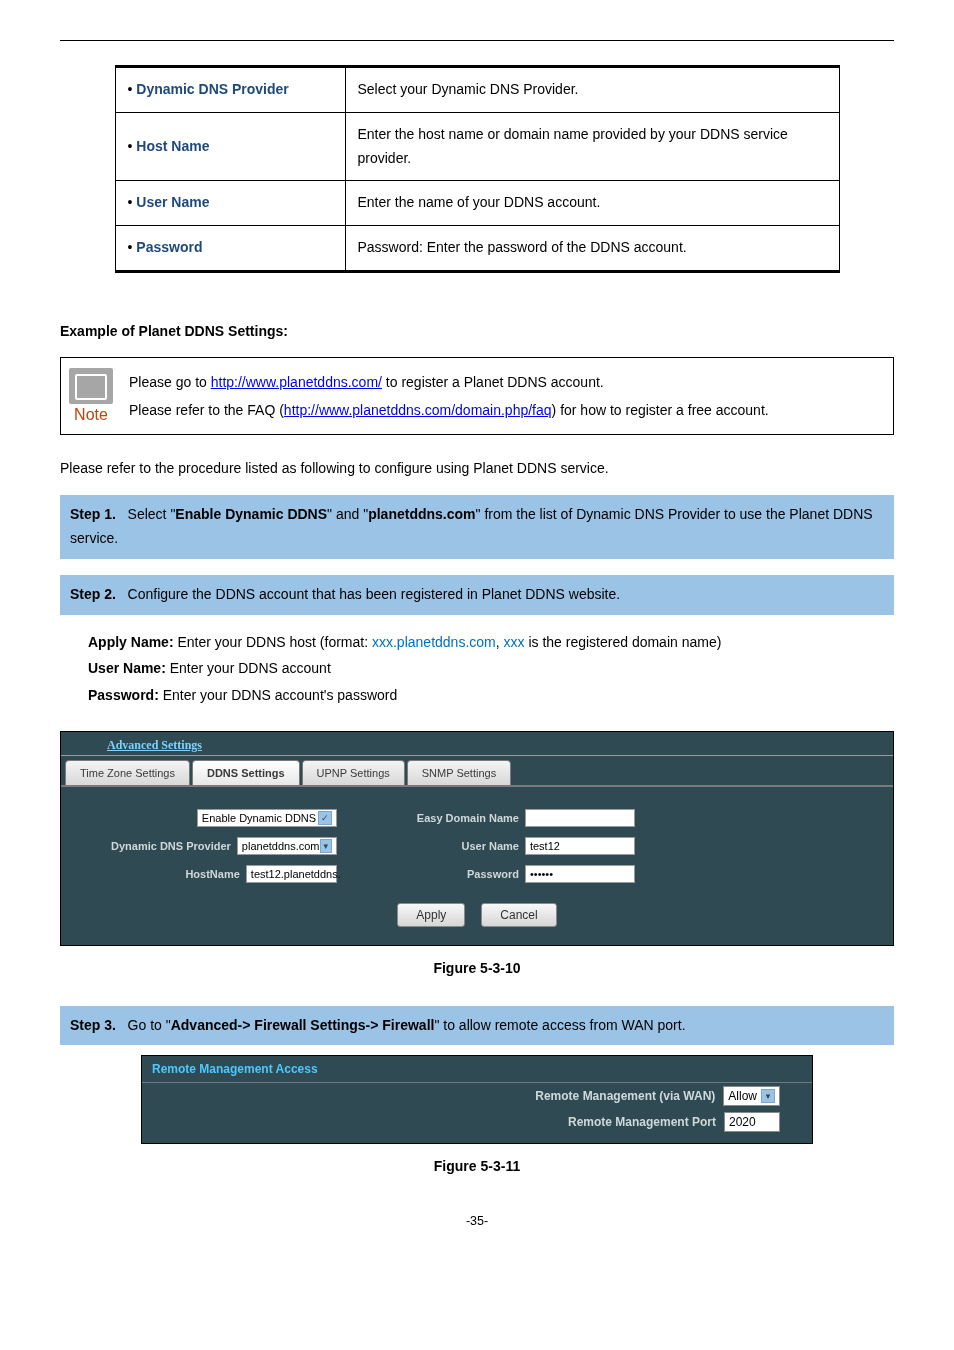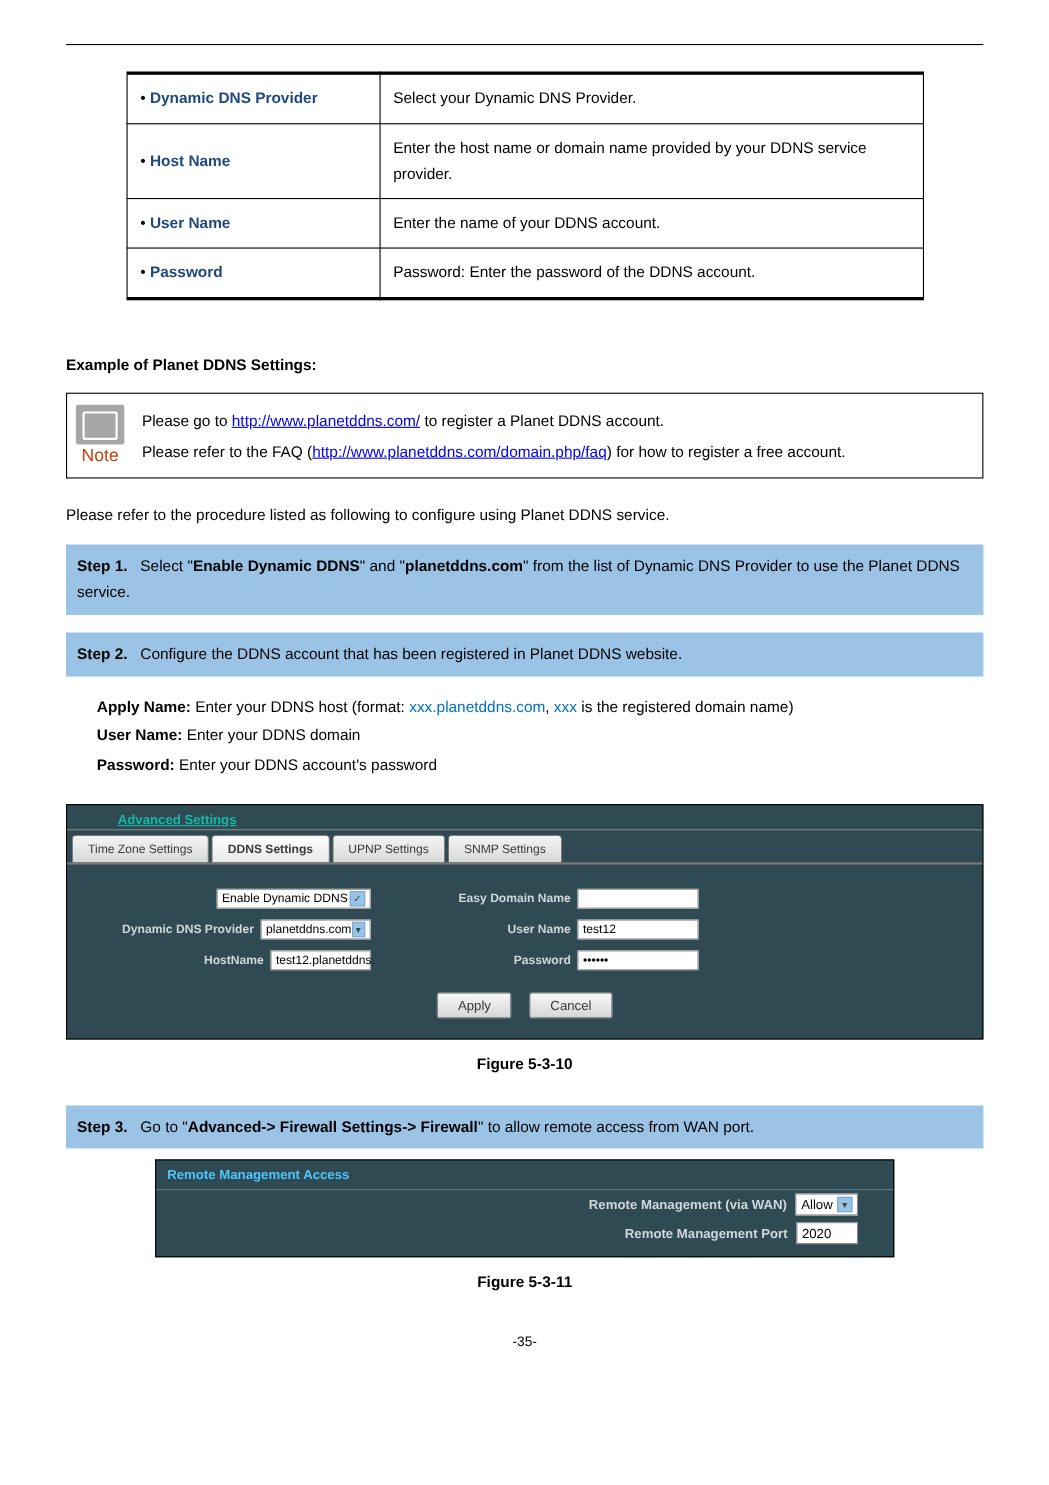--- a/index.html
+++ b/index.html
@@ -103,26 +103,27 @@
     font-size: 14px;
     margin: 14px 0 30px 0;
   }
   
   .ui-shot {
     border: 1px solid #000;
     background: #2f4a52;
     margin-top: 8px;
   }
   .ui-header {
-    color: #14b8a6;
+    color: #7dd3fc;
     font-weight: bold;
     font-size: 12px;
     padding: 6px 10px 2px 46px;
     border-bottom: 1px solid #9a9a9a;
     text-decoration: underline;
+    font-family: Liberation Serif, serif;
   }
   .ui-tabs {
     display: flex;
     padding: 4px 0 0 4px;
     background: #2f4a52;
   }
   .ui-tab {
     background: linear-gradient(#f4f4f4,#d8d8d8);
     color: #3a3a3a;
     font-size: 11px;
@@ -303,21 +304,21 @@
 <div class="step-bar">
   <span class="step-label">Step 2.</span>
   &nbsp;&nbsp;<span>Configure the DDNS account that has been registered in Planet DDNS website.</span>
 </div>
 
 <div class="step-body">
   <div>
     <b>Apply Name:</b><span> Enter your DDNS host (format: </span><span class="fmt">xxx.planetddns.com</span><span>, </span><span class="fmt">xxx</span><span> is the registered domain name)</span>
   </div>
   <div>
-    <b>User Name:</b><span> Enter your DDNS domain</span>
+    <b>User Name:</b><span> Enter your DDNS account</span>
   </div>
   <div>
     <b>Password:</b><span> Enter your DDNS account's password</span>
   </div>
 </div>
 
 <div class="ui-shot">
   <div class="ui-header">Advanced Settings</div>
   <div class="ui-tabs">
     <div class="ui-tab">Time Zone Settings</div>

